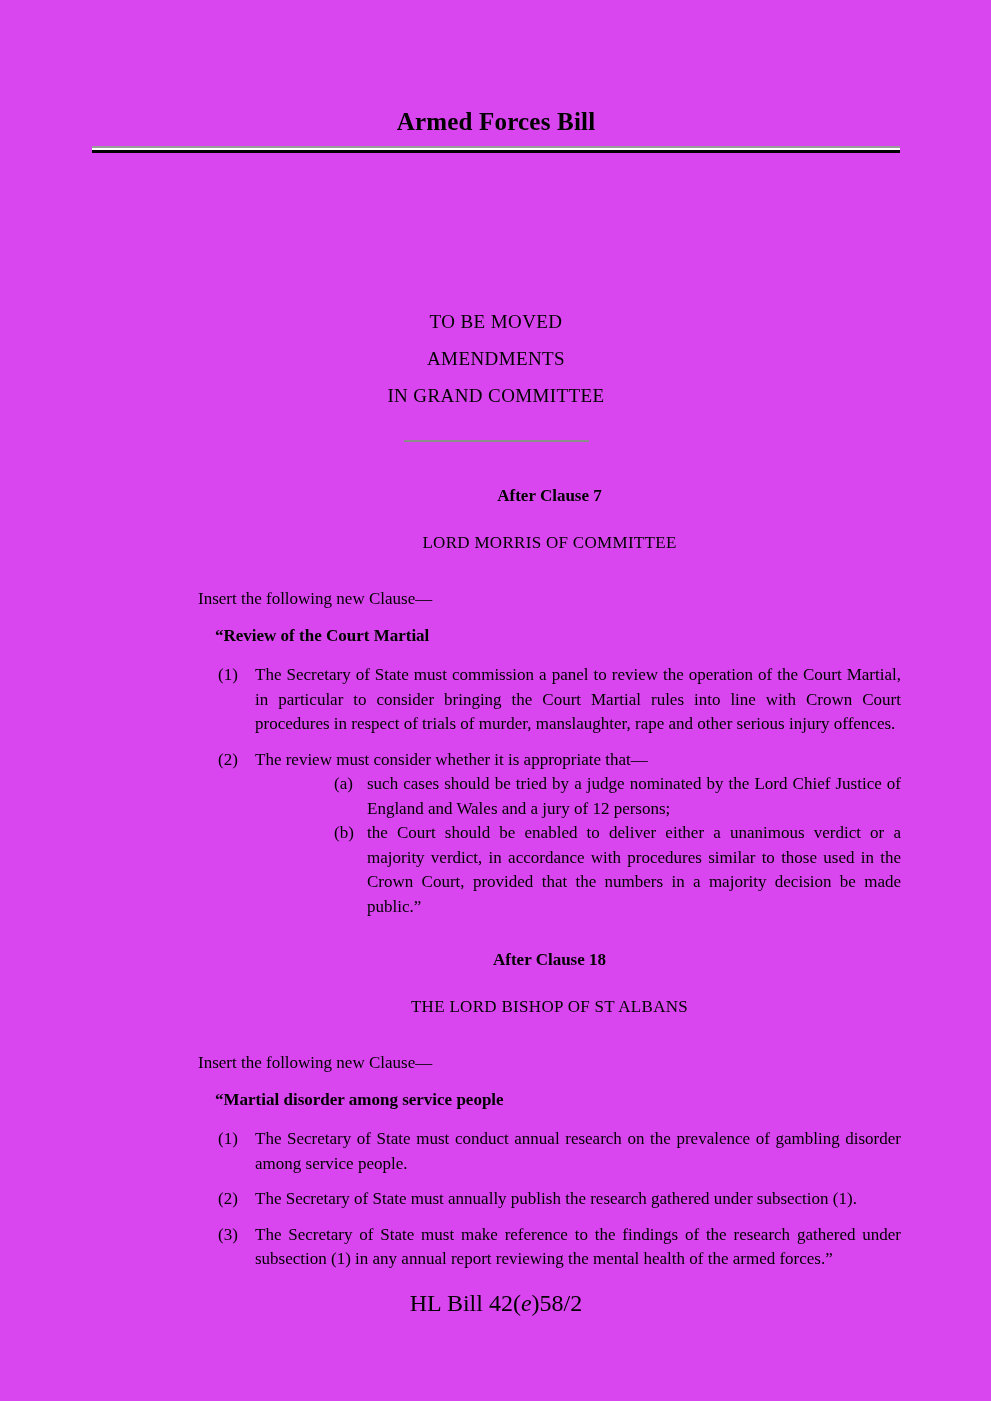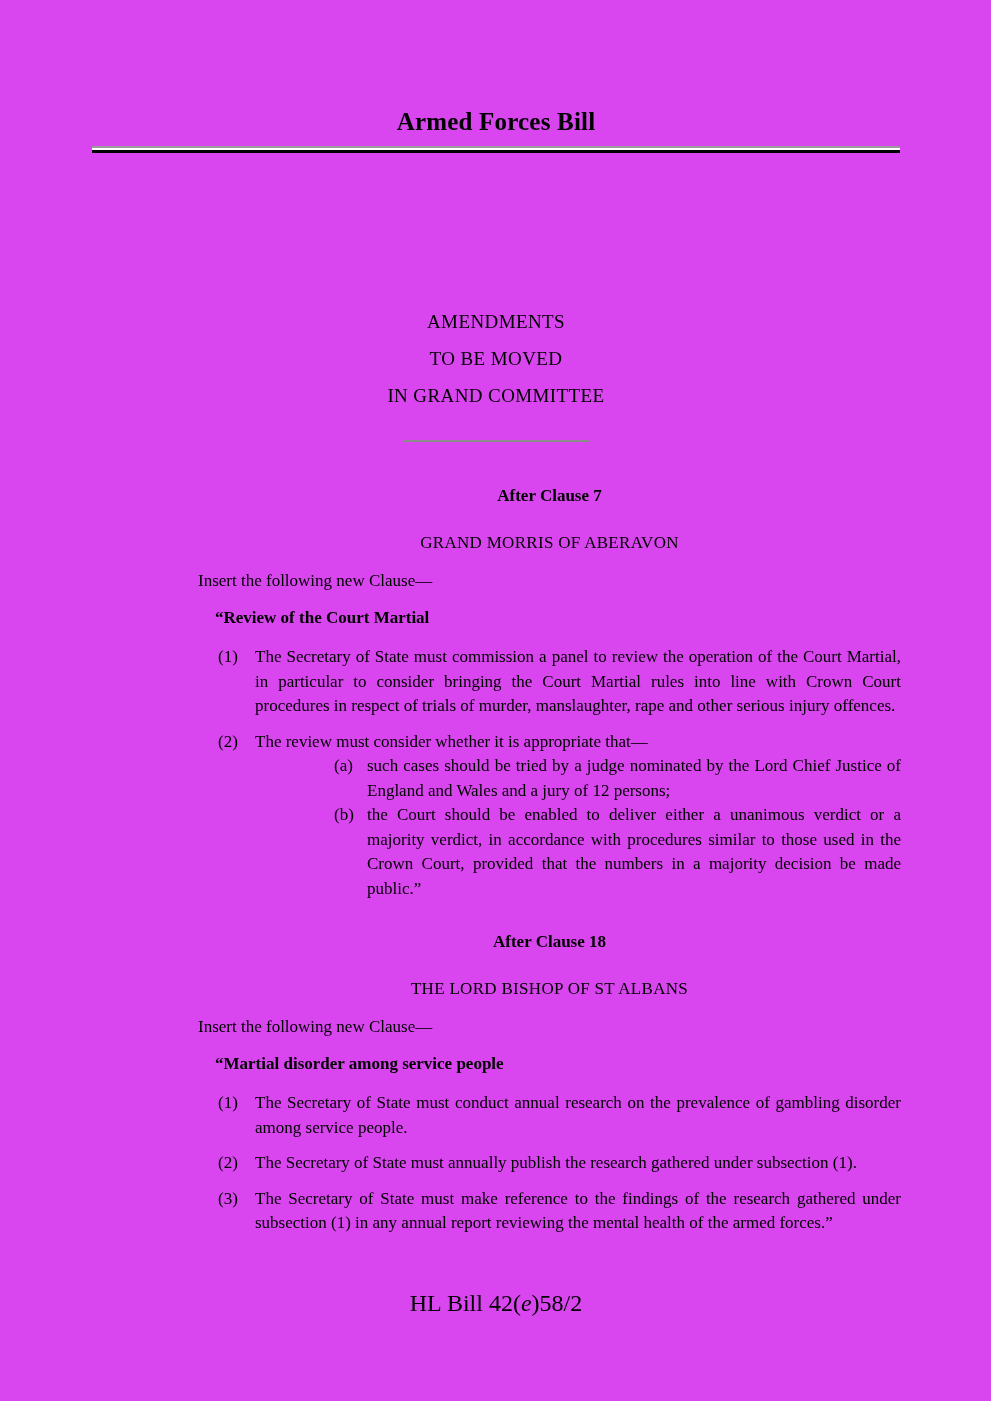--- a/index.html
+++ b/index.html
@@ -98,21 +98,21 @@
     margin: 0;
   }
   .new-clause-title {
     font-size: 17px;
     font-weight: bold;
     margin: 17px;
   }
 
   
   .sp-sponsor   { margin-top: 27px; }
-  .sp-insert    { margin-top: 18px; }
+  .sp-insert    { margin-top: 36px; }
   .sp-title     { margin-top: 17px; }
   .sp-list      { margin-top: 12px; }
   .sp-section2  { margin-top: 31px; }
 
   
   ol.num-list, ol.alpha-list {
     list-style: none;
     margin: 0;
     padding: 0;
   }
@@ -175,35 +175,35 @@
 
   <div class="doc-title">Armed Forces Bill</div>
 
   <div class="header-rules">
     <div class="rule-thin"></div>
     <div class="rule-gap"></div>
     <div class="rule-thick"></div>
   </div>
 
   <div class="amend-block">
+    <div class="amend-line">TO BE MOVED</div>
     <div class="amend-line">AMENDMENTS</div>
-    <div class="amend-line">TO BE MOVED</div>
     <div class="amend-line">IN GRAND COMMITTEE</div>
     <div class="amend-divider-wrap">
       <div class="amend-divider"></div>
     </div>
   </div>
 
   <div class="content">
 
     <div>
 
       <p class="clause-heading">After Clause 7</p>
 
-      <p class="sponsor sp-sponsor">GRAND MORRIS OF ABERAVON</p>
+      <p class="sponsor sp-sponsor">LORD MORRIS OF COMMITTEE</p>
 
       <p class="insert-line sp-insert">Insert the following new Clause—</p>
 
       <p class="new-clause-title sp-title">“Review of the Court Martial</p>
 
       <ol class="num-list sp-list">
 
         <li class="list-item">
           <span class="marker">(1)</span>
           <span class="item-body">The Secretary of State must commission a panel to review the operation of the Court Martial, in particular to consider bringing the Court Martial rules into line with Crown Court procedures in respect of trials of murder, manslaughter, rape and other serious injury offences.</span>

